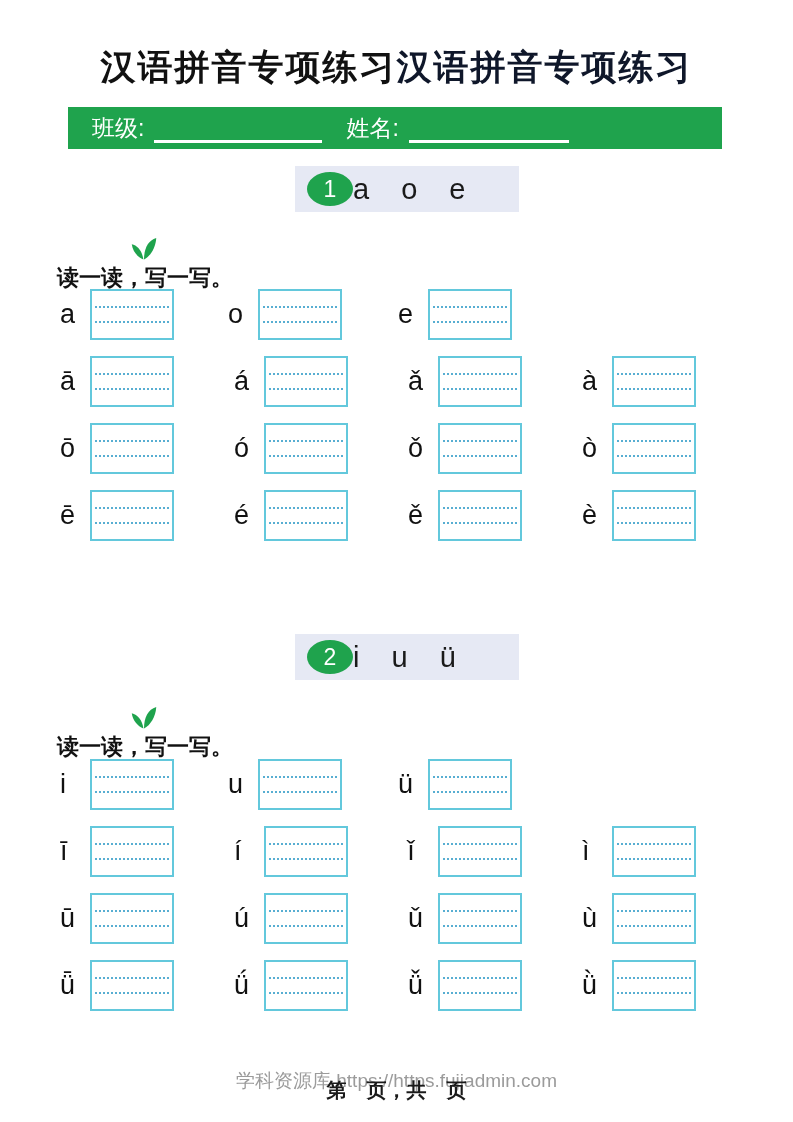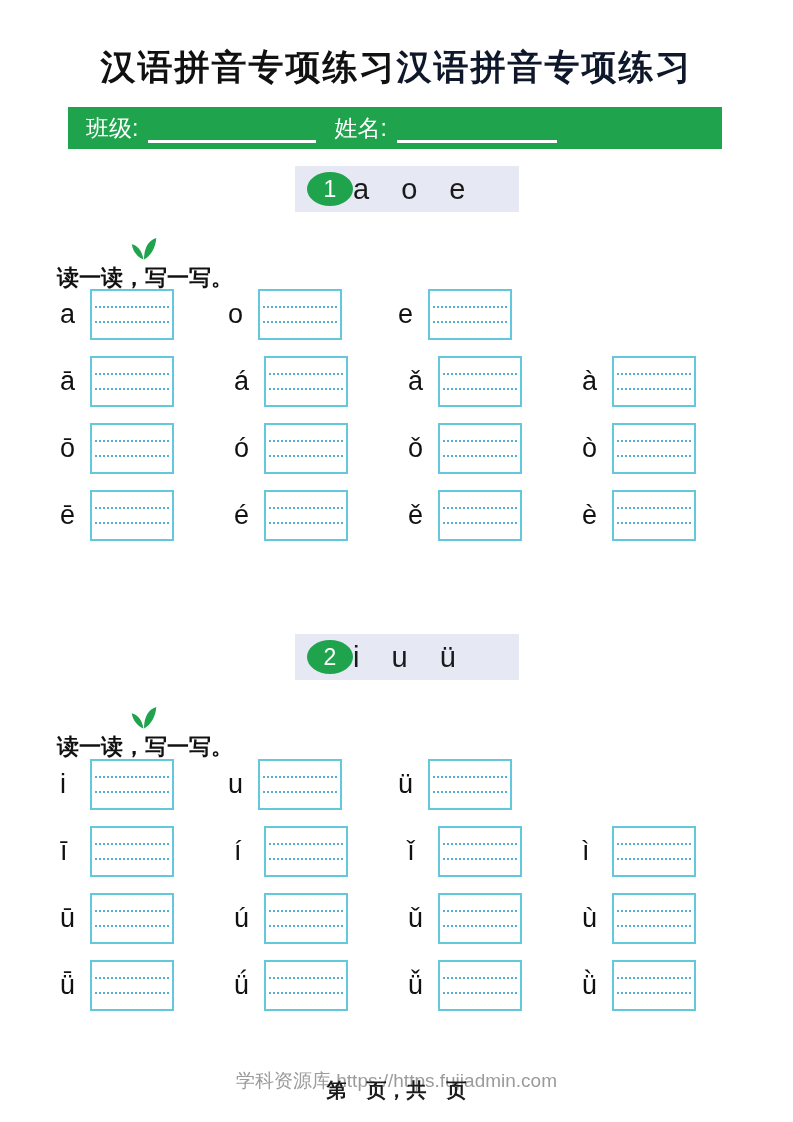--- a/index.html
+++ b/index.html
@@ -12,21 +12,21 @@
     position:absolute;top:44px;left:0;right:0;text-align:center;
     font-size:35px;font-weight:700;letter-spacing:2px;color:#111;
     font-family:"Liberation Serif","DejaVu Serif",serif;
   }
   .title .red{color:#0f172a;}
   
   .info-bar{
     position:absolute;top:107px;left:68px;width:654px;height:42px;
     background:#1fa34d;display:flex;align-items:center;color:#fff;font-size:23px;
   }
-  .info-bar .lbl{margin-left:18px;}
+  .info-bar .lbl{margin-left:24px;}
   .ufield{display:inline-block;width:168px;height:26px;border-bottom:3px solid #fff;margin-left:10px;}
   .ufield.name{width:160px;}
   .gap-name{margin-left:96px;}
   
   .section-header{
     position:absolute;left:295px;width:224px;height:46px;background:#e6e9f4;
     display:flex;align-items:center;padding-left:12px;box-sizing:border-box;
   }
   .sh1{top:166px;} .sh2{top:634px;}
   .badge{

